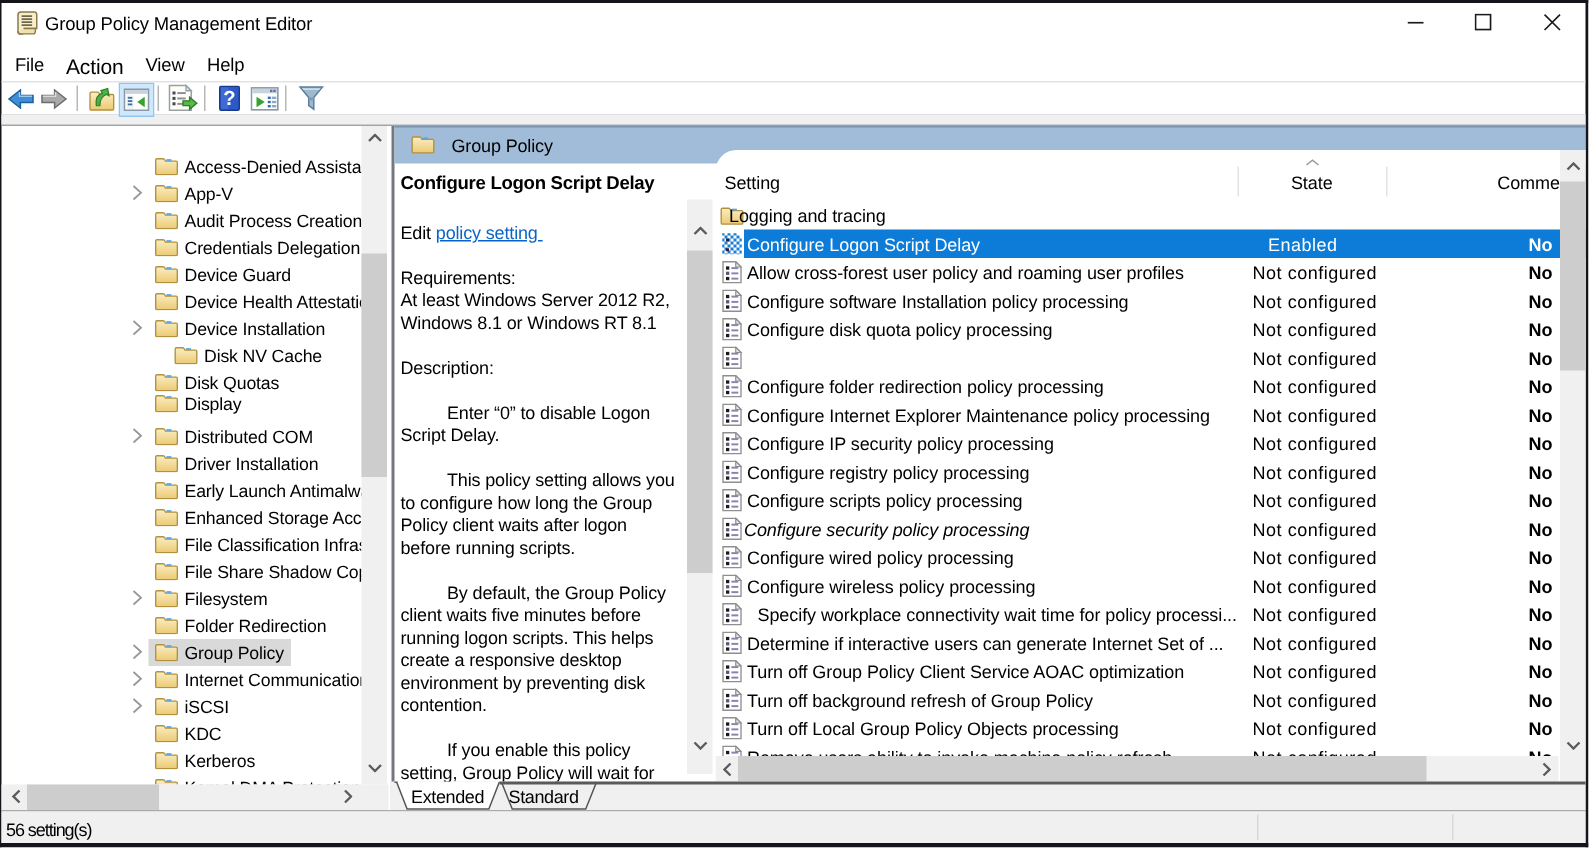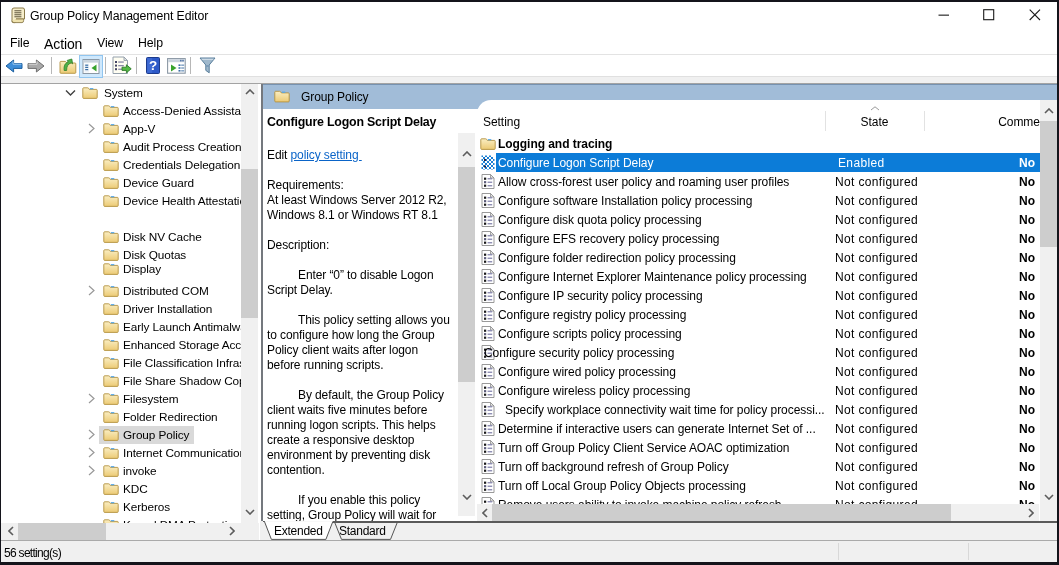--- a/index.html
+++ b/index.html
@@ -126,29 +126,20 @@
  <rect x="14.2" y="6.4" width="3" height="1.6" fill="#8aa8c8"></rect>
  <rect x="14.2" y="9.2" width="3" height="1.6" fill="#8aa8c8"></rect>
  <rect x="14.2" y="12" width="3" height="1.6" fill="#8aa8c8"></rect>
 </svg>
 <svg class="a" style="left:199px;top:57px" width="17" height="17">
  <path d="M1,1 L16,1 L10.2,8 L10.2,15.8 L6.8,13.4 L6.8,8 Z" fill="#9fb8cc" stroke="#5a7f9c" stroke-width="1"></path>
  <path d="M2.2,1.8 L14.8,1.8 L13.8,3 L3.2,3 Z" fill="#cddbe6"></path>
  <rect x="6.8" y="8" width="3.4" height="2" fill="#7c9cb8"></rect>
 </svg>
 <div class="a" style="left:1px;top:84px;width:240px;height:439px;overflow:hidden">
-<div style="position:absolute;left:0;top:0px;width:240px;height:18px">
-<svg style="position:absolute;left:64px;top:5px" width="11" height="8">
-        <path d="M1,1.5 L5.5,6 L10,1.5" fill="none" stroke="#404040" stroke-width="1.4"></path>
-      </svg>
-<svg style="position:absolute;left:81px;top:2px" width="16" height="13">
-        <use href="#fld"></use>
-      </svg>
-<div class="txt" style="position:absolute;left:103px;top:2px;white-space:nowrap">System</div>
-</div>
 <div style="position:absolute;left:0;top:18px;width:240px;height:18px">
 <svg style="position:absolute;left:102px;top:2px" width="16" height="13">
         <use href="#fld"></use>
       </svg>
 <div class="txt" style="position:absolute;left:122px;top:2px;white-space:nowrap">Access-Denied Assistance</div>
 </div>
 <div style="position:absolute;left:0;top:36px;width:240px;height:18px">
 <svg style="position:absolute;left:86px;top:3px" width="9" height="11">
         <path d="M2,1 L7,5.5 L2,10" fill="none" stroke="#989898" stroke-width="1.2"></path>
       </svg>
@@ -174,21 +165,30 @@
         <use href="#fld"></use>
       </svg>
 <div class="txt" style="position:absolute;left:122px;top:2px;white-space:nowrap">Device Guard</div>
 </div>
 <div style="position:absolute;left:0;top:108px;width:240px;height:18px">
 <svg style="position:absolute;left:102px;top:2px" width="16" height="13">
         <use href="#fld"></use>
       </svg>
 <div class="txt" style="position:absolute;left:122px;top:2px;white-space:nowrap">Device Health Attestation Service</div>
 </div>
-<div style="position:absolute;left:0;top:144px;width:200px;height:18px">
+<div style="position:absolute;left:0;top:126px;width:240px;height:18px">
+<svg style="position:absolute;left:86px;top:3px" width="9" height="11">
+        <path d="M2,1 L7,5.5 L2,10" fill="none" stroke="#989898" stroke-width="1.2"></path>
+      </svg>
+<svg style="position:absolute;left:102px;top:2px" width="16" height="13">
+        <use href="#fld"></use>
+      </svg>
+<div class="txt" style="position:absolute;left:122px;top:2px;white-space:nowrap">Device Installation</div>
+</div>
+<div style="position:absolute;left:13px;top:144px;width:200px;height:18px">
 <svg style="position:absolute;left:102px;top:2px" width="16" height="13">
         <use href="#fld"></use>
       </svg>
 <div class="txt" style="position:absolute;left:122px;top:2px;white-space:nowrap">Disk NV Cache</div>
 </div>
 <div style="position:absolute;left:0;top:162px;width:240px;height:18px">
 <svg style="position:absolute;left:102px;top:2px" width="16" height="13">
         <use href="#fld"></use>
       </svg>
 <div class="txt" style="position:absolute;left:122px;top:2px;white-space:nowrap">Disk Quotas</div>
@@ -272,21 +272,21 @@
       </svg>
 <div class="txt" style="position:absolute;left:122px;top:2px;white-space:nowrap">Internet Communication Management</div>
 </div>
 <div style="position:absolute;left:0;top:378px;width:240px;height:18px">
 <svg style="position:absolute;left:86px;top:3px" width="9" height="11">
         <path d="M2,1 L7,5.5 L2,10" fill="none" stroke="#989898" stroke-width="1.2"></path>
       </svg>
 <svg style="position:absolute;left:102px;top:2px" width="16" height="13">
         <use href="#fld"></use>
       </svg>
-<div class="txt" style="position:absolute;left:122px;top:2px;white-space:nowrap">invoke</div>
+<div class="txt" style="position:absolute;left:122px;top:2px;white-space:nowrap">iSCSI</div>
 </div>
 <div style="position:absolute;left:0;top:396px;width:240px;height:18px">
 <svg style="position:absolute;left:102px;top:2px" width="16" height="13">
         <use href="#fld"></use>
       </svg>
 <div class="txt" style="position:absolute;left:122px;top:2px;white-space:nowrap">KDC</div>
 </div>
 <div style="position:absolute;left:0;top:414px;width:240px;height:18px">
 <svg style="position:absolute;left:102px;top:2px" width="16" height="13">
         <use href="#fld"></use>
@@ -344,29 +344,29 @@
 <div class="a lt" style="left:447px;top:15px;width:200px;text-align:center">Comment</div>
 <svg class="a" style="left:393px;top:6px" width="10" height="5">
       <path d="M1,4 L5,0.8 L9,4" fill="none" stroke="#9a9a9a" stroke-width="1"></path>
     </svg>
 <div class="a" style="left:348px;top:11px;width:1px;height:20px;background:#e2e2e2"></div>
 <div class="a" style="left:447px;top:11px;width:1px;height:20px;background:#e2e2e2"></div>
 <div style="position:absolute;left:0;top:34px;width:580px;height:19px">
 <svg style="position:absolute;left:3px;top:3px" width="16" height="13">
         <use href="#fld"></use>
       </svg>
-<div class="lt" style="position:absolute;left:21px;top:2.5px;white-space:nowrap;font-weight:bold;">Logging and tracing</div>
+<div class="lt" style="position:absolute;left:9px;top:2.5px;white-space:nowrap;">Logging and tracing</div>
 </div>
 <div style="position:absolute;left:0;top:53px;width:580px;height:19px">
 <div style="position:absolute;left:19px;top:0;width:561px;height:19px;background:#0c7cd8"></div>
 <svg style="position:absolute;left:4px;top:2px" width="14" height="15">
         <use href="#docsel"></use>
       </svg>
 <div class="lt" style="position:absolute;left:21px;top:2.5px;color:#fff;white-space:nowrap">Configure Logon Script Delay</div>
-<div style="position:absolute;left:361px;top:2.5px;width:99px;text-align:left;color:#fff;letter-spacing:0.35px">Enabled</div>
+<div style="position:absolute;left:342px;top:2.5px;width:99px;text-align:center;color:#fff;letter-spacing:0.35px">Enabled</div>
 <div style="position:absolute;left:447px;top:2.5px;width:111px;text-align:right;color:#fff;font-weight:bold">No</div>
 </div>
 <div style="position:absolute;left:0;top:72px;width:580px;height:19px">
 <svg style="position:absolute;left:4px;top:2px" width="14" height="15">
         <use href="#doc"></use>
       </svg>
 <div class="lt" style="position:absolute;left:21px;top:2.5px;white-space:nowrap;">Allow cross-forest user policy and roaming user profiles</div>
 <div style="position:absolute;left:350px;top:2.5px;width:99px;text-align:center;letter-spacing:0.35px">Not configured</div>
 <div style="position:absolute;left:447px;top:2.5px;width:111px;text-align:right;font-weight:bold">No</div>
 </div>
@@ -383,21 +383,20 @@
         <use href="#doc"></use>
       </svg>
 <div class="lt" style="position:absolute;left:21px;top:2.5px;white-space:nowrap;">Configure disk quota policy processing</div>
 <div style="position:absolute;left:350px;top:2.5px;width:99px;text-align:center;letter-spacing:0.35px">Not configured</div>
 <div style="position:absolute;left:447px;top:2.5px;width:111px;text-align:right;font-weight:bold">No</div>
 </div>
 <div style="position:absolute;left:0;top:129px;width:580px;height:19px">
 <svg style="position:absolute;left:4px;top:2px" width="14" height="15">
         <use href="#doc"></use>
       </svg>
-<div class="lt" style="position:absolute;left:21px;top:2.5px;white-space:nowrap;">Configure EFS recovery policy processing</div>
 <div style="position:absolute;left:350px;top:2.5px;width:99px;text-align:center;letter-spacing:0.35px">Not configured</div>
 <div style="position:absolute;left:447px;top:2.5px;width:111px;text-align:right;font-weight:bold">No</div>
 </div>
 <div style="position:absolute;left:0;top:148px;width:580px;height:19px">
 <svg style="position:absolute;left:4px;top:2px" width="14" height="15">
         <use href="#doc"></use>
       </svg>
 <div class="lt" style="position:absolute;left:21px;top:2.5px;white-space:nowrap;">Configure folder redirection policy processing</div>
 <div style="position:absolute;left:350px;top:2.5px;width:99px;text-align:center;letter-spacing:0.35px">Not configured</div>
 <div style="position:absolute;left:447px;top:2.5px;width:111px;text-align:right;font-weight:bold">No</div>
@@ -431,21 +430,21 @@
         <use href="#doc"></use>
       </svg>
 <div class="lt" style="position:absolute;left:21px;top:2.5px;white-space:nowrap;">Configure scripts policy processing</div>
 <div style="position:absolute;left:350px;top:2.5px;width:99px;text-align:center;letter-spacing:0.35px">Not configured</div>
 <div style="position:absolute;left:447px;top:2.5px;width:111px;text-align:right;font-weight:bold">No</div>
 </div>
 <div style="position:absolute;left:0;top:243px;width:580px;height:19px">
 <svg style="position:absolute;left:4px;top:2px" width="14" height="15">
         <use href="#doc"></use>
       </svg>
-<div class="lt" style="position:absolute;left:7px;top:2.5px;white-space:nowrap;">Configure security policy processing</div>
+<div class="lt" style="position:absolute;left:19px;top:2.5px;white-space:nowrap;font-style:italic;">Configure security policy processing</div>
 <div style="position:absolute;left:350px;top:2.5px;width:99px;text-align:center;letter-spacing:0.35px">Not configured</div>
 <div style="position:absolute;left:447px;top:2.5px;width:111px;text-align:right;font-weight:bold">No</div>
 </div>
 <div style="position:absolute;left:0;top:262px;width:580px;height:19px">
 <svg style="position:absolute;left:4px;top:2px" width="14" height="15">
         <use href="#doc"></use>
       </svg>
 <div class="lt" style="position:absolute;left:21px;top:2.5px;white-space:nowrap;">Configure wired policy processing</div>
 <div style="position:absolute;left:350px;top:2.5px;width:99px;text-align:center;letter-spacing:0.35px">Not configured</div>
 <div style="position:absolute;left:447px;top:2.5px;width:111px;text-align:right;font-weight:bold">No</div>

